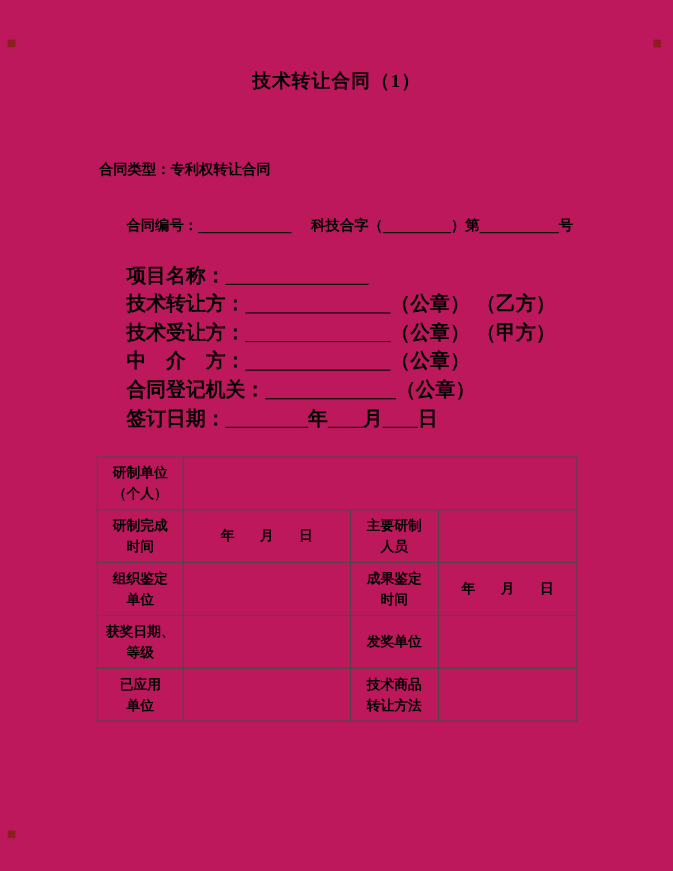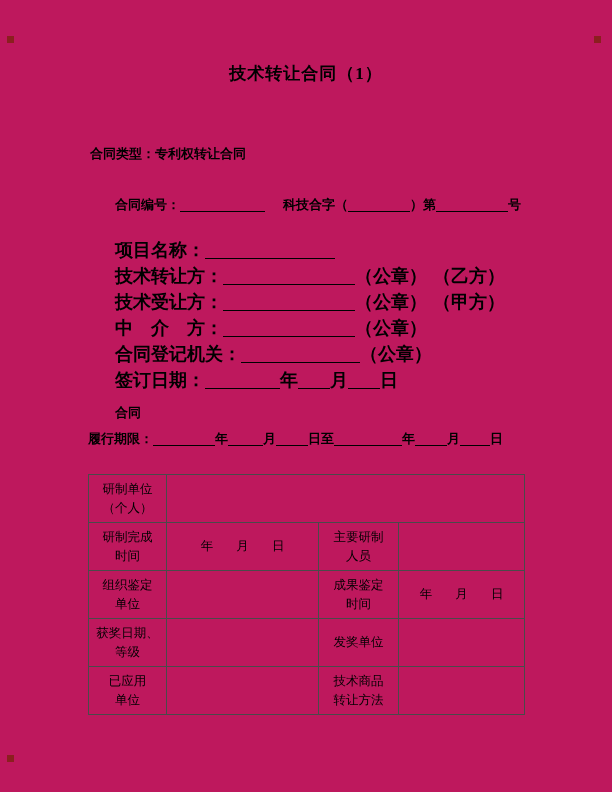--- a/index.html
+++ b/index.html
@@ -43,21 +43,21 @@
     vertical-align:-3px;
   }
   .w30{width:30px}.w32{width:32px}.w35{width:35px}.w62{width:62px}.w68{width:68px}.w72{width:72px}.w75{width:75px}
   .w85{width:85px}.w119{width:119px}.w130{width:130px}.w132{width:132px}
   .gap { display:inline-block; width:18px; }
   .sp  { display:inline-block; width:6px; }
 
   .info-table {
     border-collapse:collapse; table-layout:fixed;
     margin:22px 0 0 88px; width:436px;
-    font-size:12.5px; font-weight:normal;border-radius:17px;
+    font-size:12.5px; font-weight:bold;border-radius:17px;
   }
   .info-table td {
     border:1px solid #4a4a4a;
     height:48px; padding:2px;
     text-align:center; vertical-align:middle;
   }
   .c1{width:78px}.c2{width:152px}.c3{width:80px}.c4{width:126px}
   .two span { display:block; line-height:19px; }
   .date-cell { word-spacing:1.6em; }
 </style>
@@ -83,24 +83,20 @@
 
     <div class="line"><span>技术受让方：</span><span class="blank w132"></span><span>（公章）</span><span class="sp"></span><span>（甲方）</span></div>
 
     <div class="line"><span>中　介　方：</span><span class="blank w132"></span><span>（公章）</span></div>
 
     <div class="line"><span>合同登记机关：</span><span class="blank w119"></span><span>（公章）</span></div>
 
     <div class="line"><span>签订日期：</span><span class="blank w75"></span><span>年</span><span class="blank w32"></span><span>月</span><span class="blank w32"></span><span>日</span></div>
   </div>
 
-  <div class="duration-block">
-    <div class="duration-prefix">合同</div>
-    <div class="duration-line"><span>履行期限：</span><span class="blank w62"></span><span>年</span><span class="blank w35"></span><span>月</span><span class="blank w32"></span><span>日至</span><span class="blank w68"></span><span>年</span><span class="blank w32"></span><span>月</span><span class="blank w30"></span><span>日</span></div>
-  </div>
 
   <table class="info-table">
     <colgroup>
         <col class="c1">
         <col class="c2">
         <col class="c3">
         <col class="c4">
       </colgroup>
     <tbody>
         <tr>

